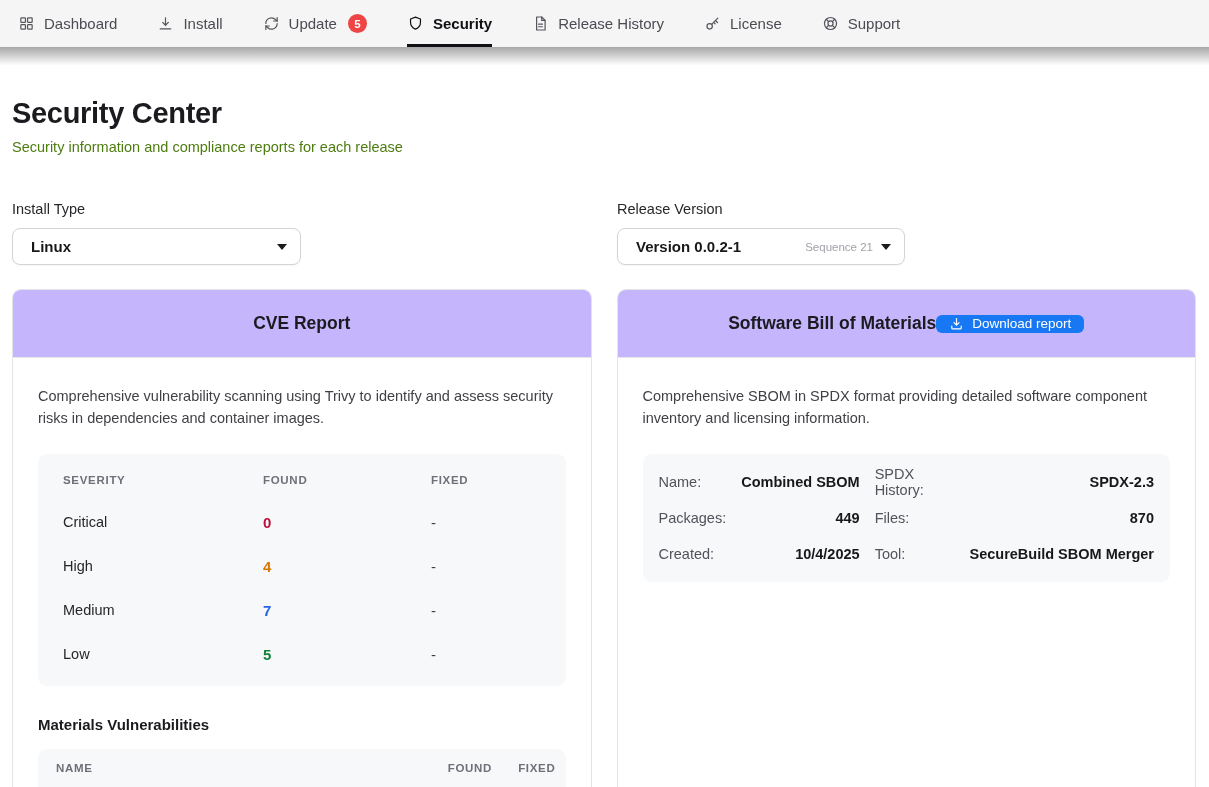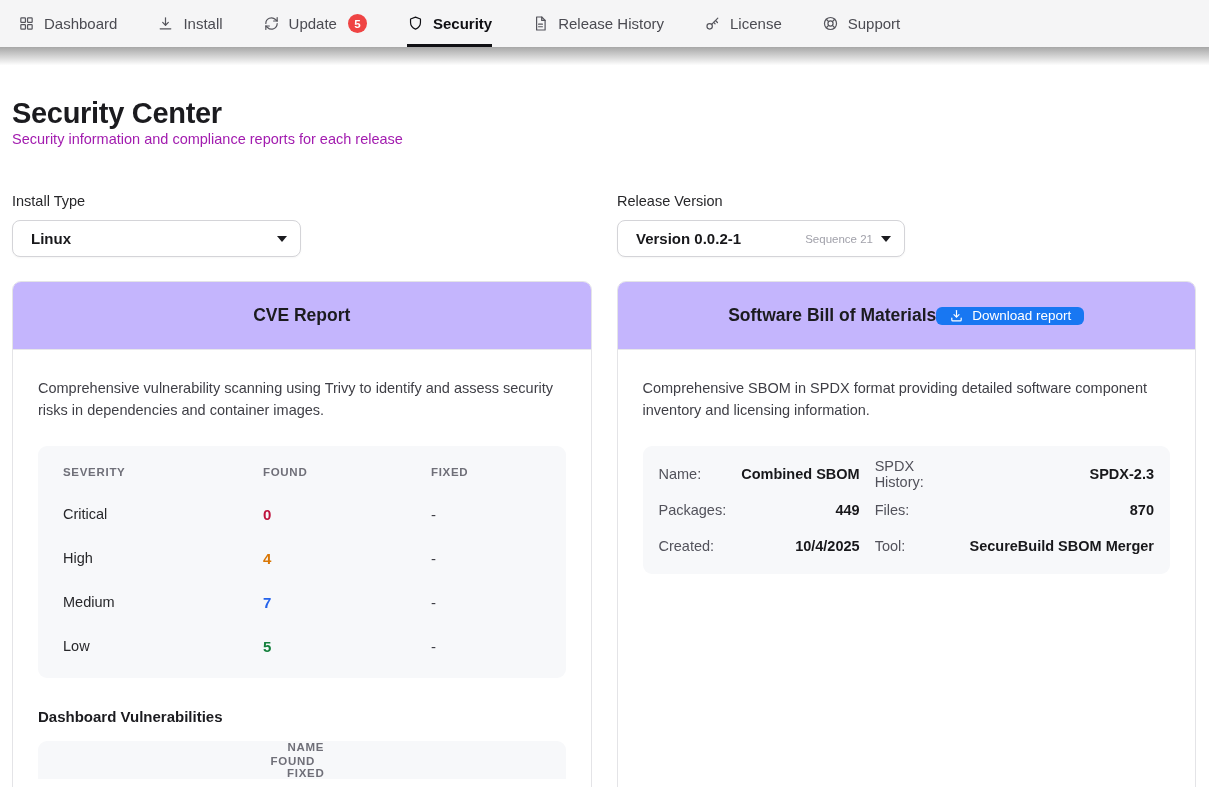--- a/index.html
+++ b/index.html
@@ -17,21 +17,21 @@
   .nav-item.active svg { stroke: #101014; }
   .badge { min-width: 19px; height: 19px; border-radius: 10px; color: #fff;
     font-size: 11.5px; font-weight: 600; display: inline-flex; align-items: center;
     justify-content: center; padding: 0 5px; margin-left: 2px; }
   .header-shadow { height: 18px; background: linear-gradient(#a7a7a7, #fdfdfd); }
 
   
   .content { padding: 0 13px 0 12px; }
   .page-title { font-size: 29px; font-weight: 700; letter-spacing: -0.3px;
     margin-top: 32px; color: #1b1b1f; }
-  .page-subtitle { font-size: 14.5px; color: #a21caf; margin-top: 1px; }
+  .page-subtitle { font-size: 14.5px; color: #4d7c0f; margin-top: 9px; }
 
   
   .filters { display: flex; gap: 25px; margin-top: 46px; }
   .filter-col-1 { width: 580px; }
   .filter-label { display: block; font-size: 14.5px; font-weight: 500;
     color: #27272a; margin-bottom: 11px; }
   .select { height: 37px; background: #fff; border: 1px solid #d4d4d8;
     border-radius: 8px; display: flex; align-items: center; cursor: pointer;
     padding: 0 13px 0 18px; box-shadow: 0 1px 2px rgba(0,0,0,0.04); width: 289px;
     font-family: inherit; font-size: 15px; }
@@ -61,21 +61,21 @@
   .th { font-size: 11.5px; font-weight: 600; letter-spacing: 0.7px;
     text-transform: uppercase; color: #6f6f78; }
   .sev-name { font-size: 14.5px; color: #27272a; }
   .sev-found { font-size: 15px; font-weight: 700; }
   .sev-fixed { font-size: 15px; color: #3f3f46; }
 
   .sub-section-title { font-size: 15px; font-weight: 600; color: #1b1b1f;
     margin-top: 30px; }
   .cv-header-bar { margin-top: 16px; height: 38px; background: #f7f8fa;
     border-radius: 9px 9px 0 0; display: flex; align-items: center;
-    padding: 0 10px 0 18px; flex-direction: column; }
+    padding: 0 10px 0 18px; }
   .cv-header-bar .th-name { flex: 1; }
   .cv-header-bar .th-found { margin-right: 26px; }
 
   
   .btn-primary { height: 18px; border: none; border-radius: 6px; color: #fff;
     font-family: inherit; font-size: 13.5px; font-weight: 500; display: flex;
     align-items: center; gap: 8px; padding: 0 13px; cursor: pointer; }
   .btn-primary svg { width: 15px; height: 15px; stroke: #fff; fill: none;
     stroke-width: 1.9; stroke-linecap: round; stroke-linejoin: round; }
   .sbom-grid { margin-top: 25px; background: #f7f8fa; border-radius: 9px;
@@ -208,21 +208,21 @@
             <span class="sev-found" style="color: rgb(37, 99, 235);">7</span>
             <span class="sev-fixed">-</span>
           </div>
           <div class="sev-row">
             <span class="sev-name">Low</span>
             <span class="sev-found" style="color: rgb(21, 128, 61);">5</span>
             <span class="sev-fixed">-</span>
           </div>
         </div>
 
-        <h3 class="sub-section-title">Dashboard Vulnerabilities</h3>
+        <h3 class="sub-section-title">Materials Vulnerabilities</h3>
         <div class="cv-header-bar">
           <span class="th th-name">NAME</span>
           <span class="th th-found">FOUND</span>
           <span class="th">FIXED</span>
         </div>
       </div>
     </section>
 
     <section class="card">
       <div class="card-header">

